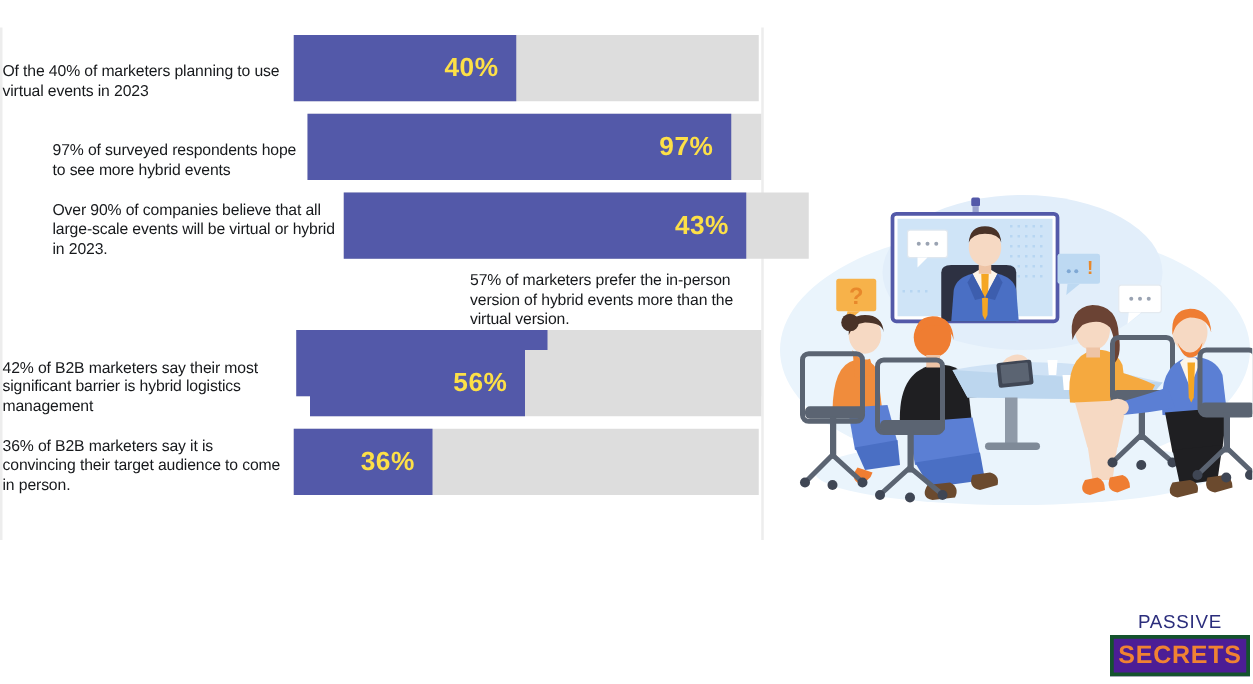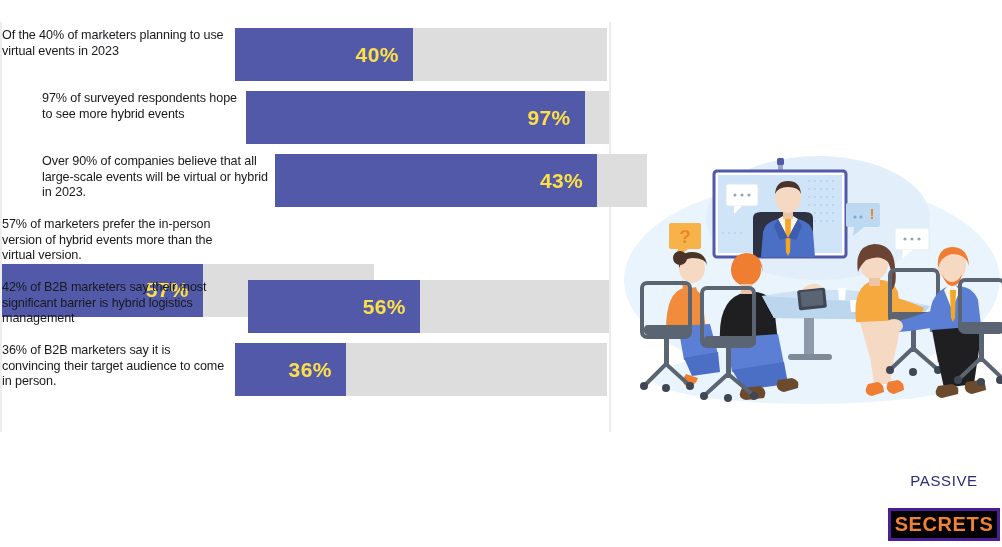--- a/index.html
+++ b/index.html
@@ -21,21 +21,21 @@
     left: 0px; top: 22px;
     width: 611px; height: 410px;
     border-left: 2px solid #ededed;
     border-right: 2px solid #ededed;
     background: #ffffff;
   }
   .chart-row {
     position: absolute;
     left: 0; width: 100%;
     display: flex;
-    align-items: flex-start;
+    align-items: flex-end;
   }
   .row-label {
     width: 233px;
     padding-right: 5px;
     font-size: 12.6px;
     line-height: 15.5px;
     color: #17191c;
     letter-spacing: -0.1px;
   }
   .row-label.indent { padding-left: 24px; margin-left: 16px; }
@@ -78,24 +78,24 @@
     text-align: center;
   }
   #logo-top {
     color: #2b2d7c;
     font-size: 15px;
     font-weight: normal;
     letter-spacing: 0.6px;
     line-height: 20px;
   }
   #logo-box {
-    border: 3px solid #4c1d95;
+    border: 3px solid #14532d;
     padding: 2px 0 3px 0;
-    margin-top: 17px;
-    background: #000000;
+    margin-top: 0;
+    background: #4c1d95;
   }
   #logo-bottom {
     color: #f08232;
     font-size: 20px;
     font-weight: bold;
     letter-spacing: 0.6px;
     line-height: 22px;
   }
 </style>
 </head>

